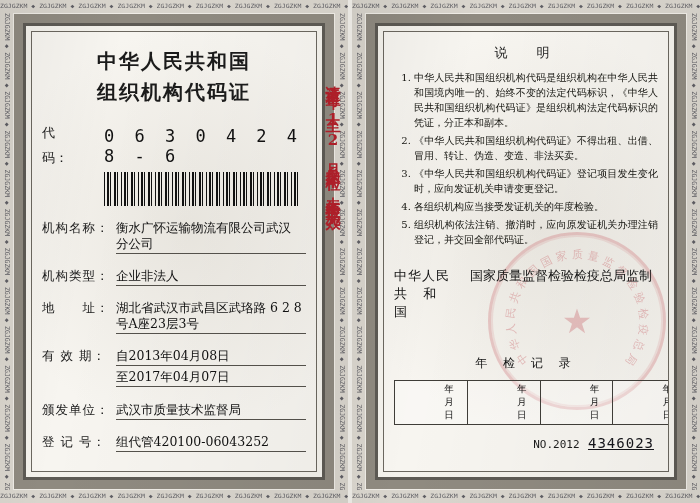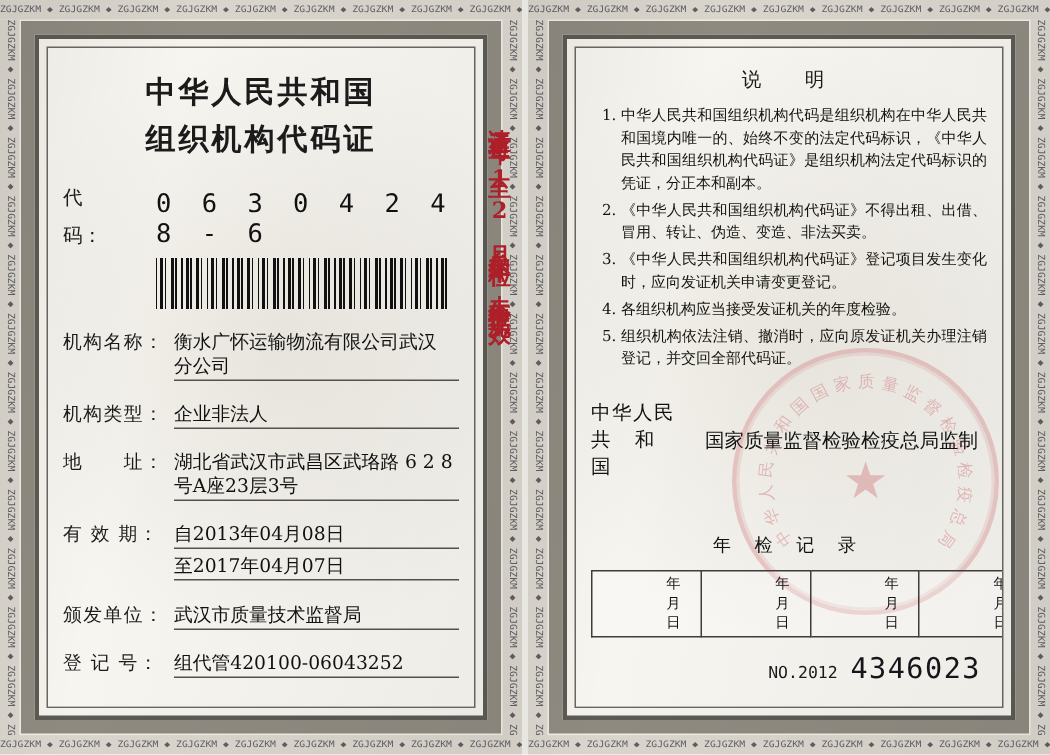--- a/index.html
+++ b/index.html
@@ -216,21 +216,20 @@
     line-height: 15px;
     color: #14140f;
     font-family: "DejaVu Serif", "Liberation Serif", serif;
     text-align: justify;
   }
   ol.notice li { margin-bottom: 3px; }
 
   .issuer {
     margin-top: 20px;
     display: flex;
-    align-items: center;
     position: relative;
     z-index: 2;
   }
   .issuer .who {
     font-size: 13px;
     line-height: 18px;
     font-family: "DejaVu Serif", "Liberation Serif", serif;
     color: #111;
     width: 76px;
     letter-spacing: 1px;
@@ -313,21 +312,21 @@
     margin-top: 10px;
     text-align: right;
     padding-right: 4px;
     font-family: "DejaVu Sans Mono", "Liberation Mono", monospace;
     font-size: 14px;
     color: #1b1b1b;
     position: relative;
     z-index: 2;
   }
   .serial .no { font-size: 11px; letter-spacing: 0; margin-top: 37px; }
-  .serial .num { font-size: 19px; letter-spacing: 1px; color: #15151a; }
+  .serial .num { font-size: 14px; letter-spacing: 1px; color: #15151a; text-decoration: underline; }
 
   
   .noise {
     position: absolute;
     left:0; top:0; right:0; bottom:0;
     pointer-events: none;
     background:
       linear-gradient(100deg, rgba(0,0,0,.05) 0%, rgba(0,0,0,0) 30%, rgba(0,0,0,.04) 100%);
   }
 </style>

